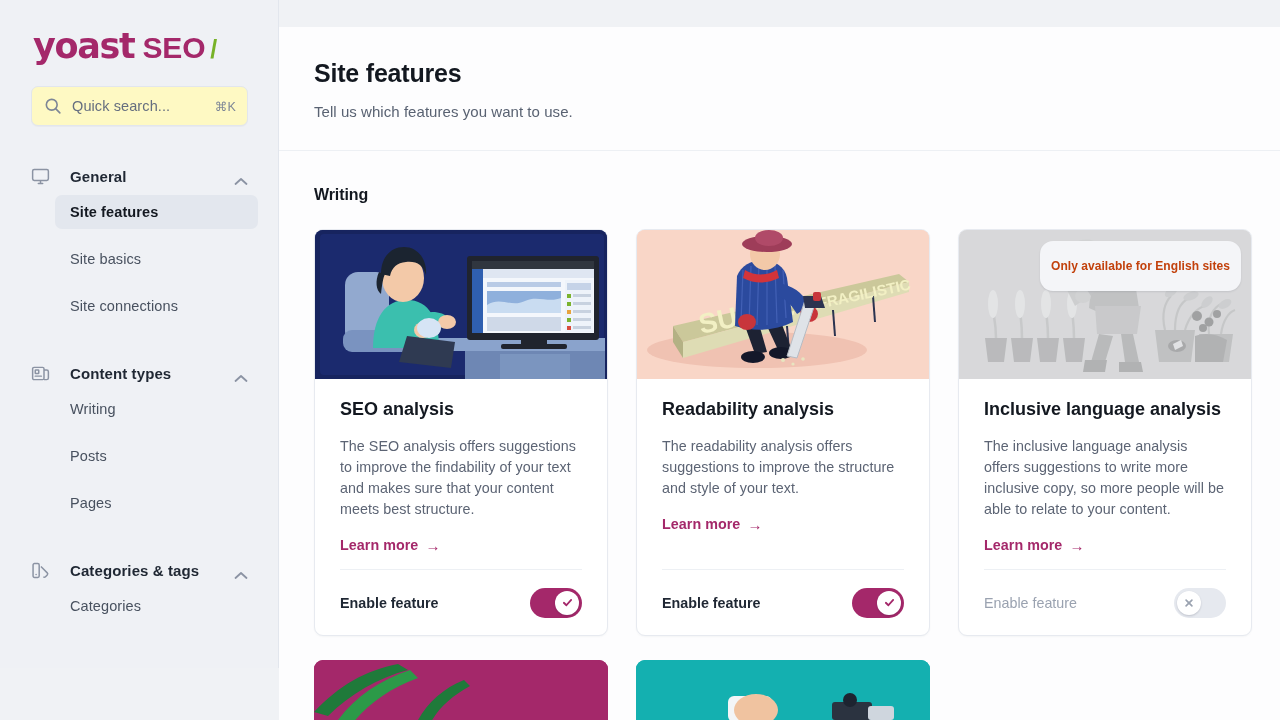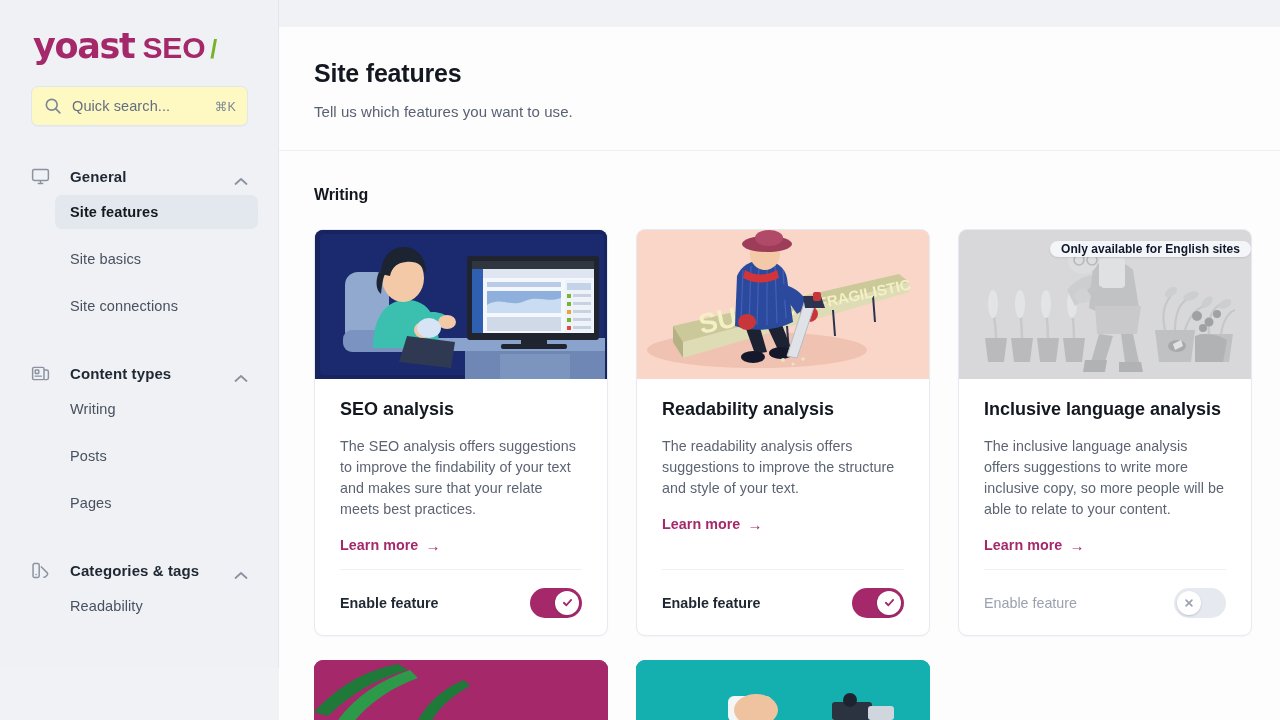--- a/index.html
+++ b/index.html
@@ -167,24 +167,24 @@
   .knob {
     position: absolute; top: 3px; width: 24px; height: 24px;
     border-radius: 50%; background: #fff;
     display: flex; align-items: center; justify-content: center;
     box-shadow: 0 1px 2px rgba(20,30,50,.18);
   }
   .toggle.on .knob { right: 3px; }
   .toggle.off .knob { left: 3px; }
 
   .badge {
-    position: absolute; top: 11px; right: 0;
-    background: #f4f5f8; color: #0f172a;
+    position: absolute; top: 11px; right: 10px;
+    background: #f4f5f8; color: #c2410c;
     font-size: 12px; font-weight: 600;
-    padding: 1px 11px; border-radius: 13px;
+    padding: 18px 11px; border-radius: 13px;
     letter-spacing: .05px;
     box-shadow: 0 1px 2px rgba(20,30,50,.10);
     white-space: nowrap;
   }
 
   .cards-row2 { display: flex; gap: 28px; margin-top: 24px; }
   .card-stub {
     width: 294px; flex: 0 0 294px; height: 60px;
     border-radius: 9px 9px 0 0; overflow: hidden; position: relative;
   }
@@ -287,21 +287,21 @@
             </svg>
           </span>
           <span class="glabel">Categories &amp; tags</span>
           <span class="chev">
             <svg width="14" height="9" viewBox="0 0 14 9" fill="none" stroke="#8b93a3" stroke-width="1.8" stroke-linecap="round" stroke-linejoin="round">
                 <polyline points="1.5,7 7,2 12.5,7"></polyline>
               </svg>
           </span>
         </div>
         <div class="subitem">
-          <span>Readability</span>
+          <span>Categories</span>
         </div>
       </div>
 
     </nav>
   </aside>
 
   <main class="main">
     <div class="topstrip"></div>
     <div class="panel">
 
@@ -366,21 +366,21 @@
                     <rect x="258" y="88" width="18" height="3" fill="#c8d2e0"></rect>
                   <rect x="252" y="96" width="4" height="4" fill="#d94b3c"></rect>
                     <rect x="258" y="96" width="18" height="3" fill="#c8d2e0"></rect>
                 </g>
                 <rect x="206" y="110" width="26" height="5" fill="#20242e"></rect>
                 <rect x="186" y="114" width="66" height="5" rx="2" fill="#20242e"></rect>
               </svg>
             </div>
             <div class="card-body">
               <div class="card-title">SEO analysis</div>
-              <div class="card-desc">The SEO analysis offers suggestions to improve the findability of your text and makes sure that your relate meets best practices.</div>
+              <div class="card-desc">The SEO analysis offers suggestions to improve the findability of your text and makes sure that your content meets best structure.</div>
               <a class="learn">
                 <span>Learn more</span>
                 <span class="arr">→</span>
               </a>
               <div class="card-spacer"></div>
             </div>
             <div class="card-foot">
               <span class="foot-label">Enable feature</span>
               <div class="toggle on">
                 <span class="knob">

